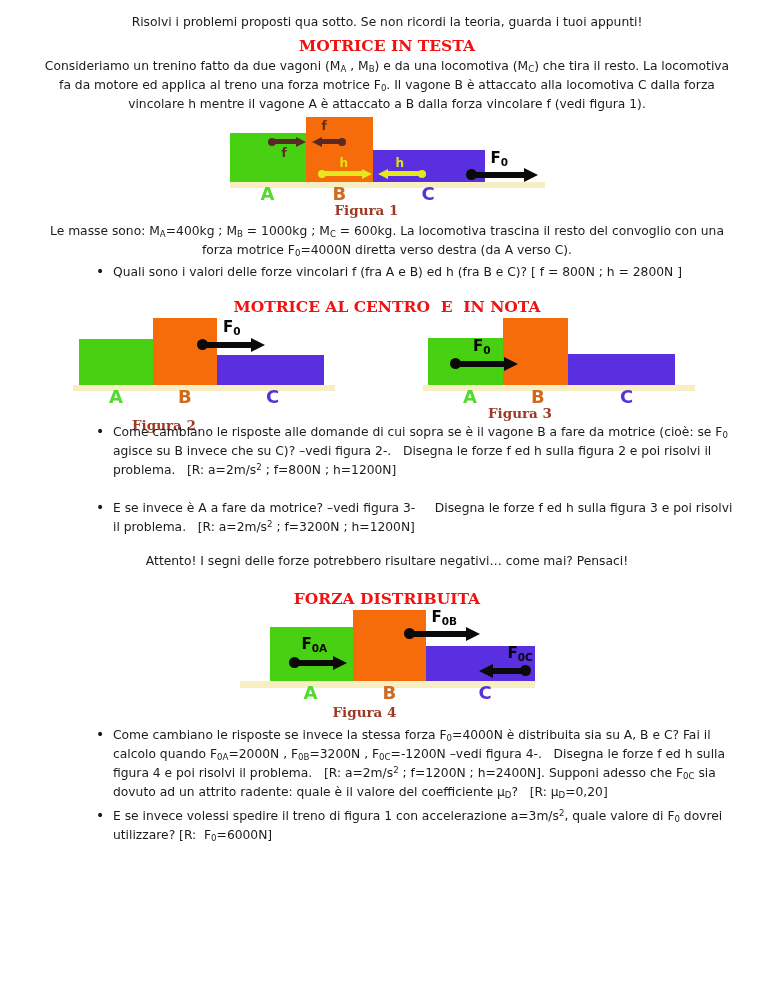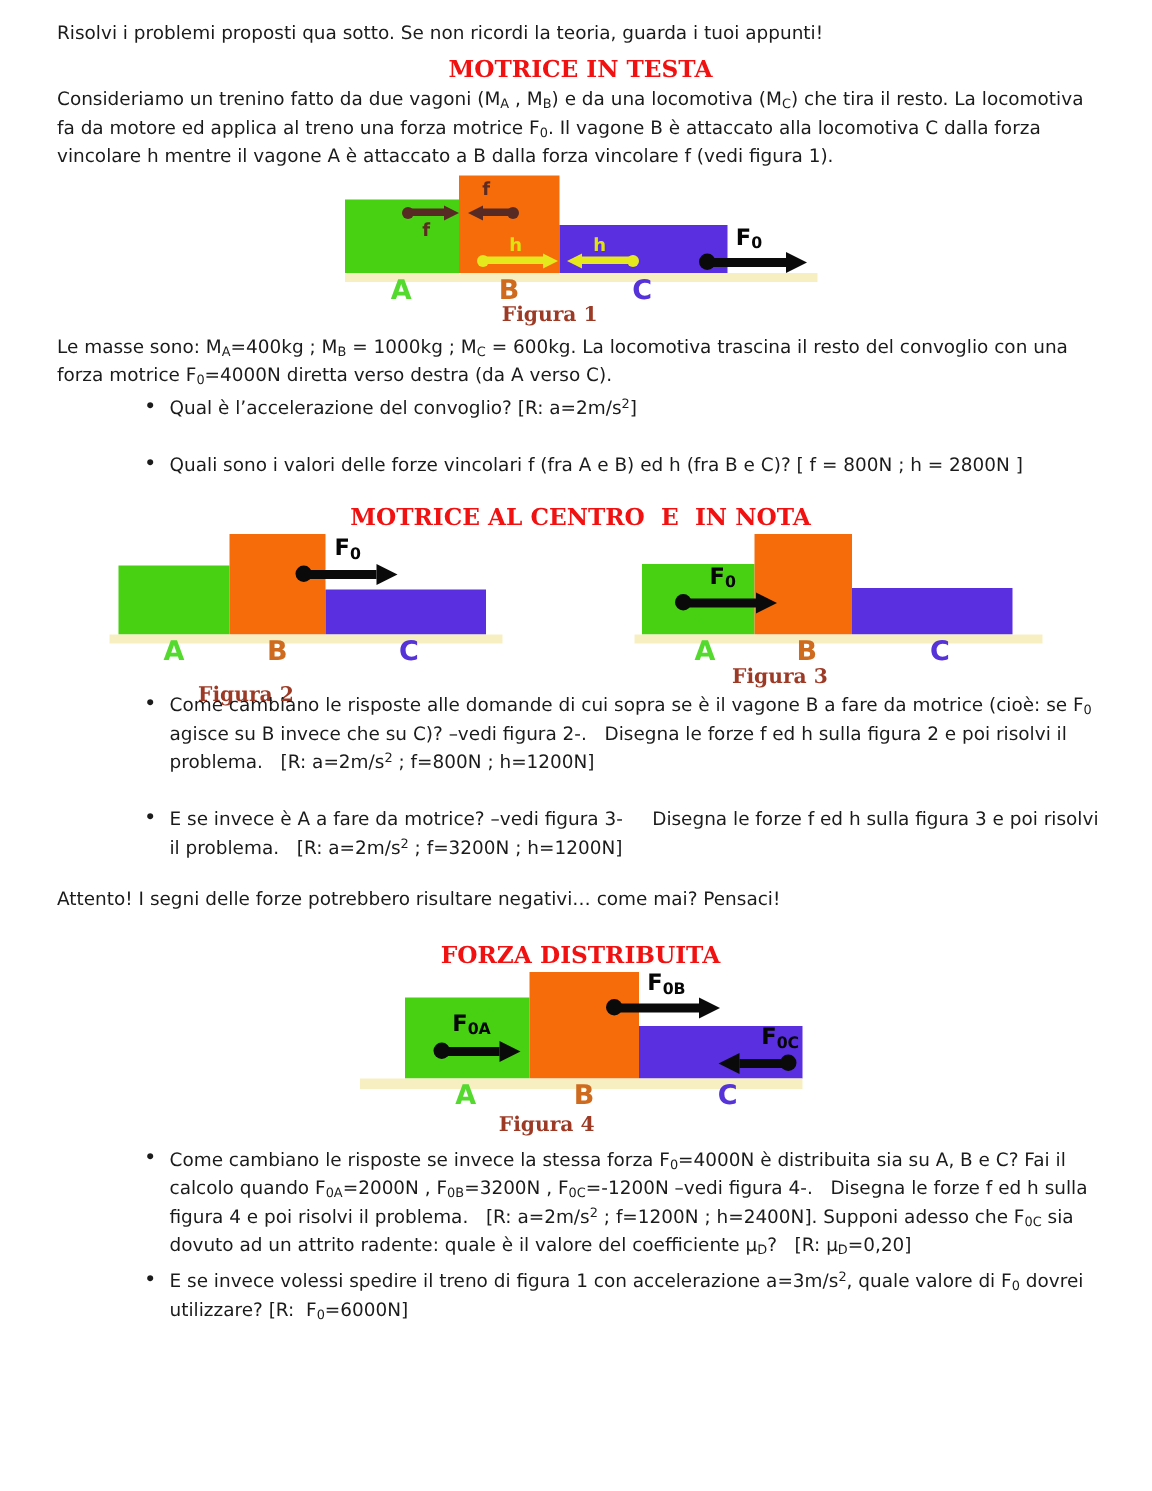--- a/index.html
+++ b/index.html
@@ -11,21 +11,21 @@
   .content{padding:0 32px 0 38px;}
   .doc-title{
     font-family:"DejaVu Serif","Liberation Serif",serif;font-weight:bold;
     color:#cc1111;font-size:21px;text-align:center;margin:22px 0 0;
     white-space:pre;letter-spacing:.5px;
   }
   .redhead{
     font-family:"DejaVu Serif","Liberation Serif",serif;font-weight:bold;
     color:#f21111;font-size:15.5px;text-align:center;margin:0;white-space:pre;
   }
-  p.body{margin:0;line-height:19px;white-space:pre-wrap;}
+  p.body{margin:0;line-height:19px;white-space:pre-wrap;text-align:center;}
   ul.bullets{margin:0;padding:0 0 0 75px;list-style:none;}
   ul.bullets li{position:relative;line-height:19px;white-space:pre-wrap;}
   ul.bullets li::before{content:"\2022";position:absolute;left:-17px;top:-1px;font-size:14px;}
   ul.bullets li + li{margin-top:19px;}
   sub{font-size:70%;vertical-align:-0.25em;line-height:0;}
   sup{font-size:70%;vertical-align:0.45em;line-height:0;}
 
   
   .figwrap{position:relative;}
   .blk{position:absolute;}
@@ -123,21 +123,20 @@
 
     <span class="blk-label lab-green" style="left:31px;top:68px;">A</span>
     <span class="blk-label lab-orange" style="left:103px;top:68px;">B</span>
     <span class="blk-label lab-blue" style="left:192px;top:68px;">C</span>
     <span class="caption" style="left:105px;top:85px;width:110px;">Figura 1</span>
   </div>
 
   <p class="body" style="margin-top:5px;">Le masse sono: M<sub>A</sub>=400kg ; M<sub>B</sub> = 1000kg ; M<sub>C</sub> = 600kg. La locomotiva trascina il resto del convoglio con una forza motrice F<sub>0</sub>=4000N diretta verso destra (da A verso C).</p>
 
   <ul class="bullets" style="margin-top:3px;">
-    <li>Qual è l’accelerazione del convoglio? [R: a=2m/s<sup>2</sup>]</li>
     <li>Quali sono i valori delle forze vincolari f (fra A e B) ed h (fra B e C)? [ f = 800N ; h = 2800N ]</li>
   </ul>
 
   <h2 class="redhead" style="margin-top:15px;">MOTRICE AL CENTRO  E  IN NOTA</h2>
 
   <div class="figwrap" style="height:103px;margin-top:2px;">
 
     <div class="figwrap" style="position:absolute;left:35px;top:0;width:262px;height:103px;">
       <div class="blk bg-green" style="left:6px;top:21px;width:74px;height:46px;"></div>
       <div class="blk bg-orange" style="left:80px;top:0;width:64px;height:67px;"></div>

